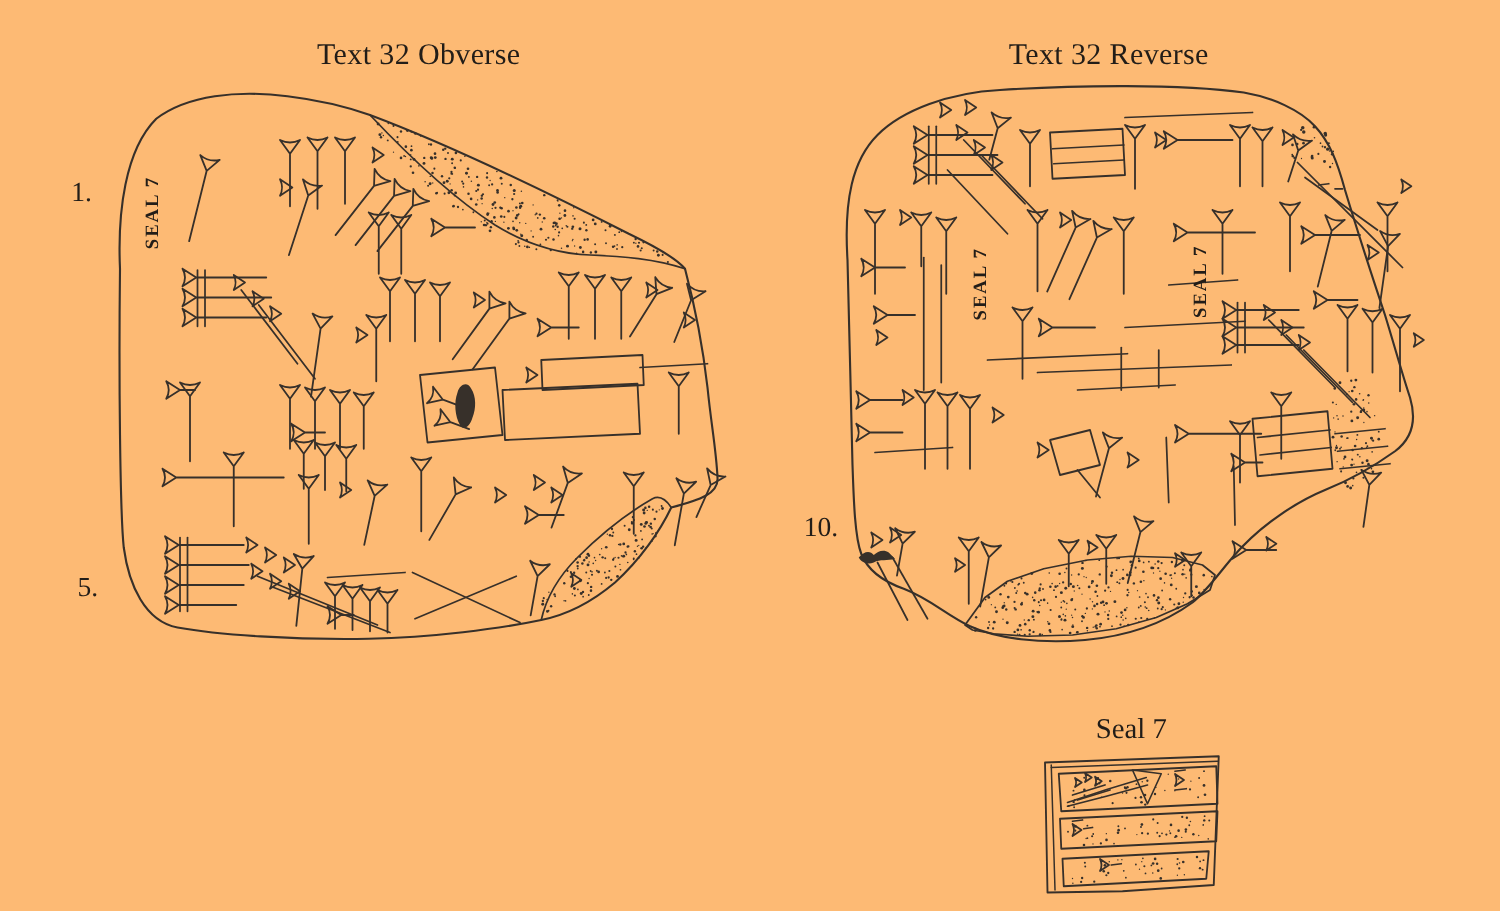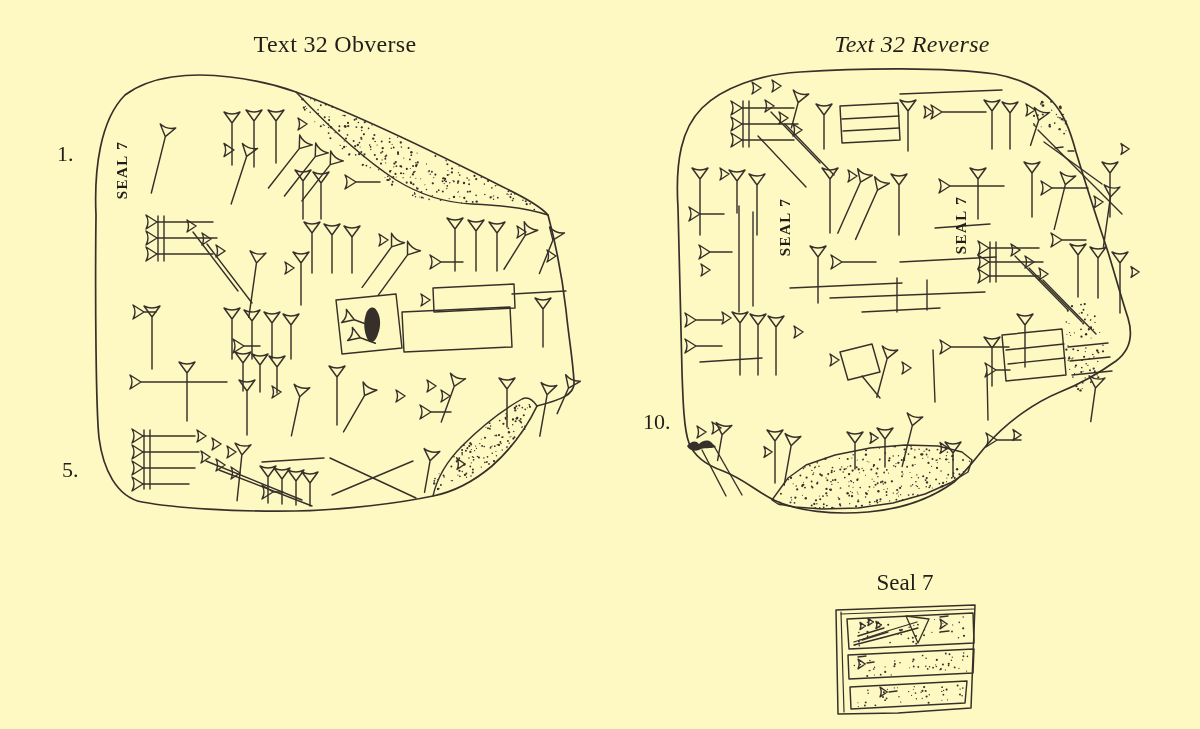--- a/index.html
+++ b/index.html
@@ -1,24 +1,24 @@
 <!DOCTYPE html>
 <html><head>
 <meta charset="utf-8">
 <style>
   html,body{margin:0;padding:0;background:#e8e6df;}
   .page{
-    position:relative;width:1200px;height:729px;background:#fef9c3;overflow:hidden;
+    position:relative;width:1200px;height:729px;background:#fdba74;overflow:hidden;
     font-family:"Liberation Serif","DejaVu Serif",serif;color:#221d18;
   }
   .art{position:absolute;left:0;top:0;}
   .lbl{position:absolute;white-space:nowrap;}
   .fig-title{font-size:24px;letter-spacing:.3px;width:200px;text-align:center;}
   .t-obv{left:235px;top:31px;}
-  .t-rev{left:812px;top:31px;font-style:italic;}
+  .t-rev{left:787px;top:31px;}
   .linenum{font-size:22px;}
   .n1{left:57px;top:141px;}
   .n5{left:62px;top:457px;}
   .n10{left:643px;top:409px;}
   .sealrot{
     font-size:15px;font-weight:bold;letter-spacing:1.5px;
     width:78px;height:18px;line-height:18px;text-align:center;
     transform:rotate(-90deg);transform-origin:center center;
   }
   .s-obv{left:83px;top:161px;}

